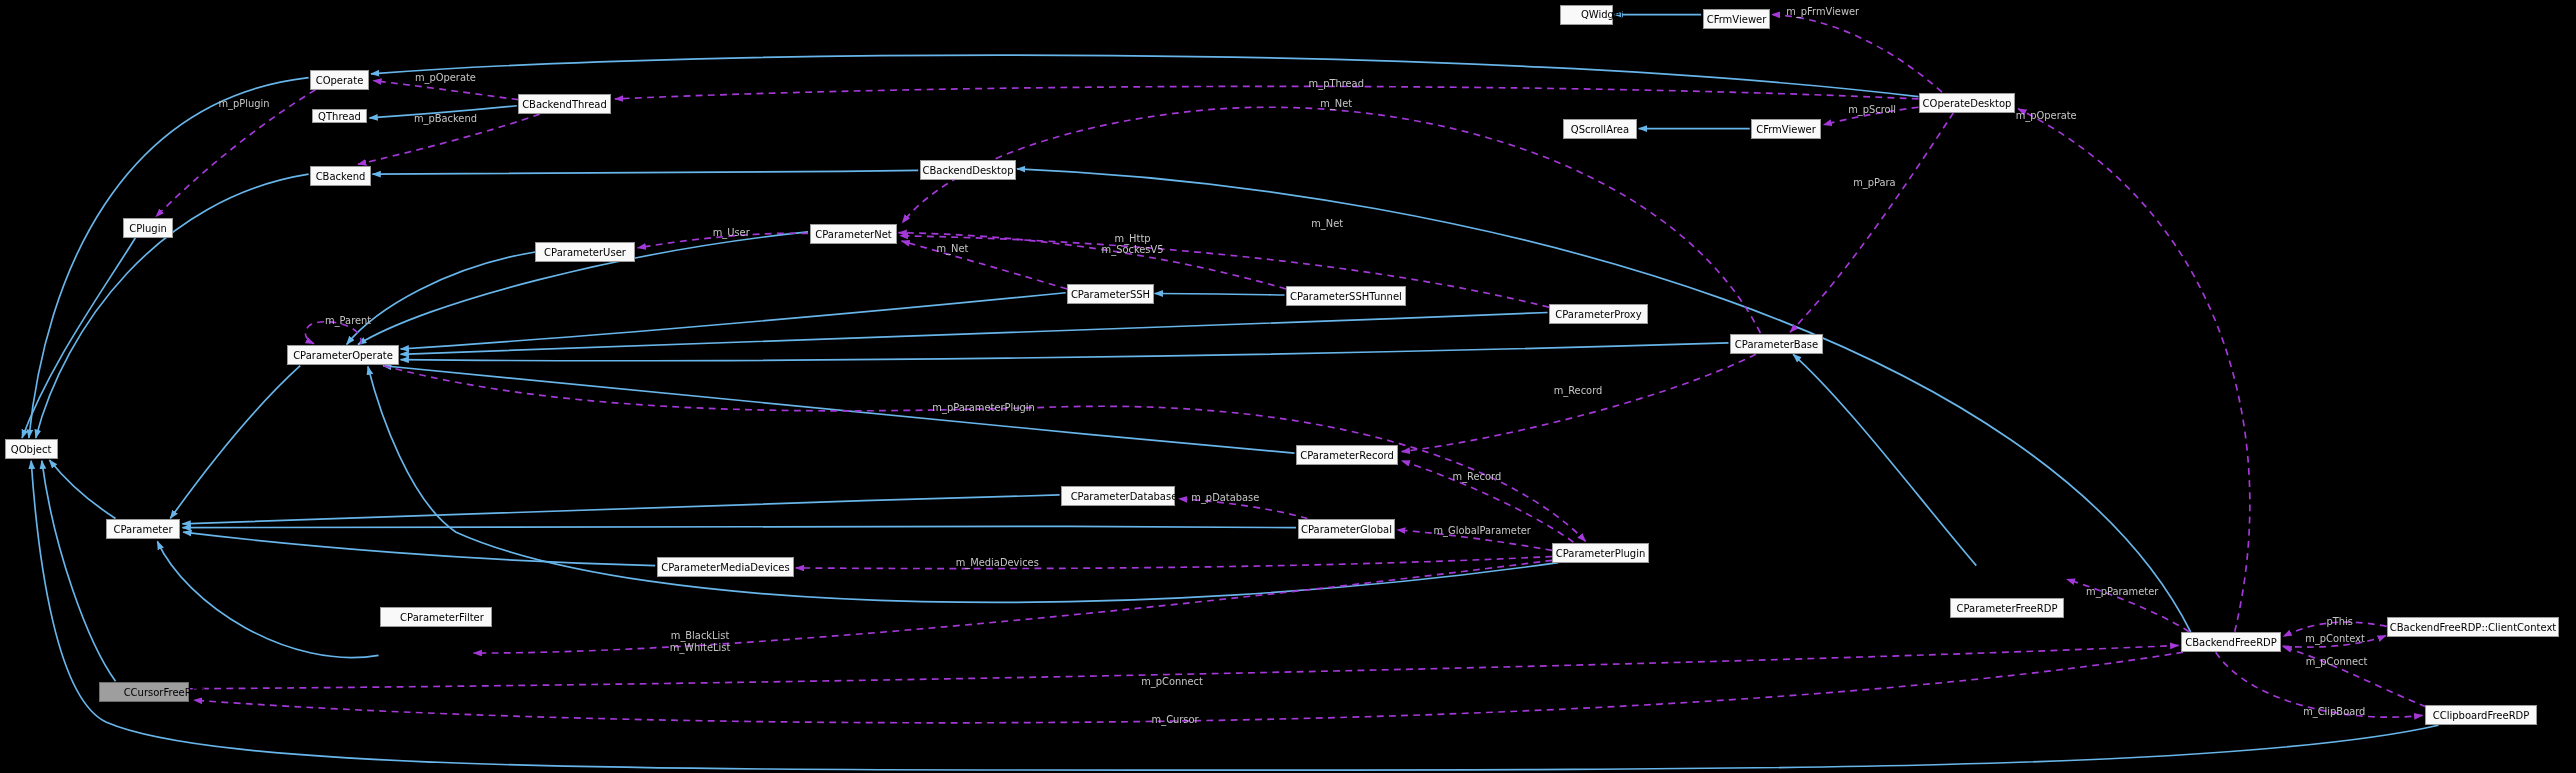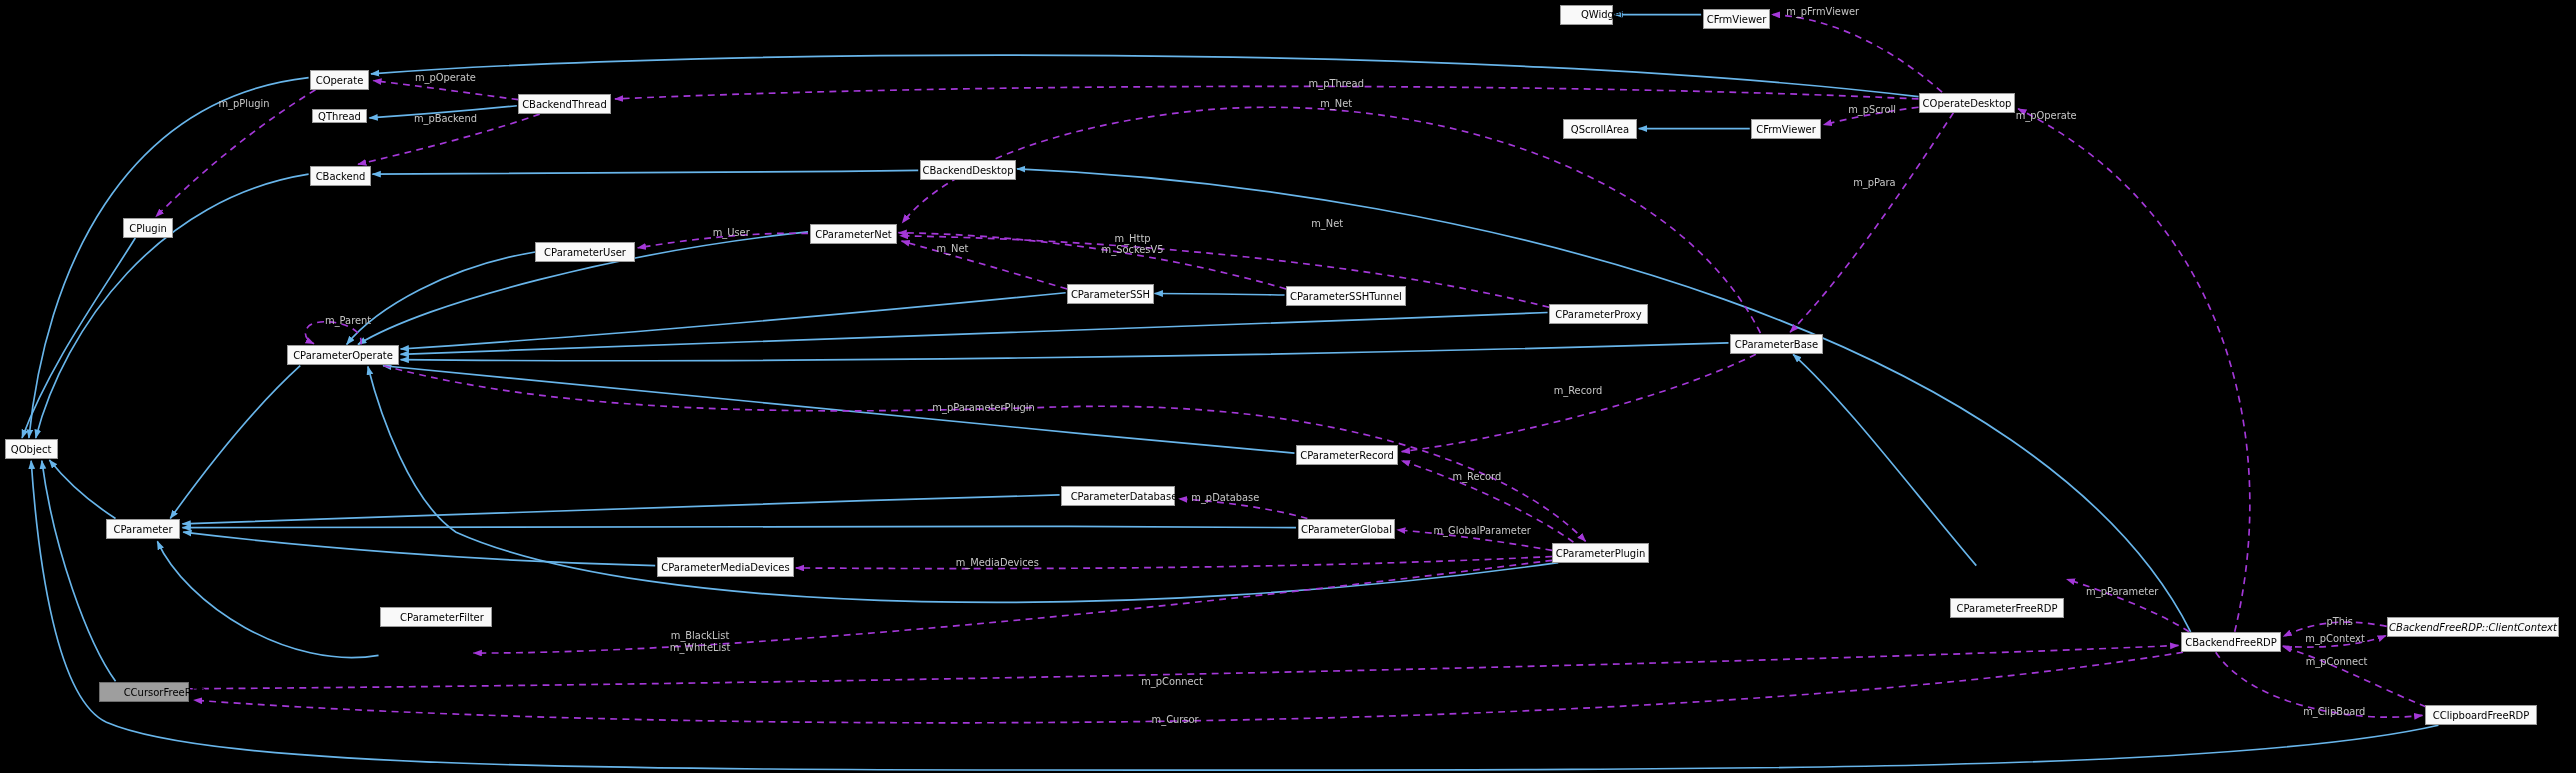--- a/index.html
+++ b/index.html
@@ -139,17 +139,17 @@
       <div class="node" style="left: 106px; top: 519px; width: 74px; height: 20px;">CParameter</div>
       <div class="node" style="left: 1296px; top: 445px; width: 102px; height: 20px;">CParameterRecord</div>
       <div class="node" style="left: 1061px; top: 486px; width: 114px; height: 20px; padding-left: 12px;">CParameterDatabase</div>
       <div class="node" style="left: 1298px; top: 519px; width: 97px; height: 20px;">CParameterGlobal</div>
       <div class="node" style="left: 1552px; top: 543px; width: 97px; height: 20px;">CParameterPlugin</div>
       <div class="node" style="left: 657px; top: 557px; width: 137px; height: 20px;">CParameterMediaDevices</div>
       <div class="node" style="left: 380px; top: 607px; width: 112px; height: 20px; padding-left: 12px;">CParameterFilter</div>
       <div class="node hl" style="left: 99px; top: 682px; width: 90px; height: 20px; padding-left: 41px;">CCursorFreeRDP</div>
       <div class="node" style="left: 1950px; top: 566px; width: 114px; height: 20px; margin-top: 32px;">CParameterFreeRDP</div>
       <div class="node" style="left: 2181px; top: 632px; width: 100px; height: 20px;">CBackendFreeRDP</div>
-      <div class="node" style="left: 2387px; top: 617px; width: 172px; height: 20px; font-style: italic;">CBackendFreeRDP::ClientContext</div>
+      <div class="node" style="left: 2387px; top: 617px; width: 172px; height: 20px;">CBackendFreeRDP::ClientContext</div>
       <div class="node" style="left: 2425px; top: 705px; width: 112px; height: 20px;">CClipboardFreeRDP</div>
     </div>
 </div>
 
 
 </body></html>

